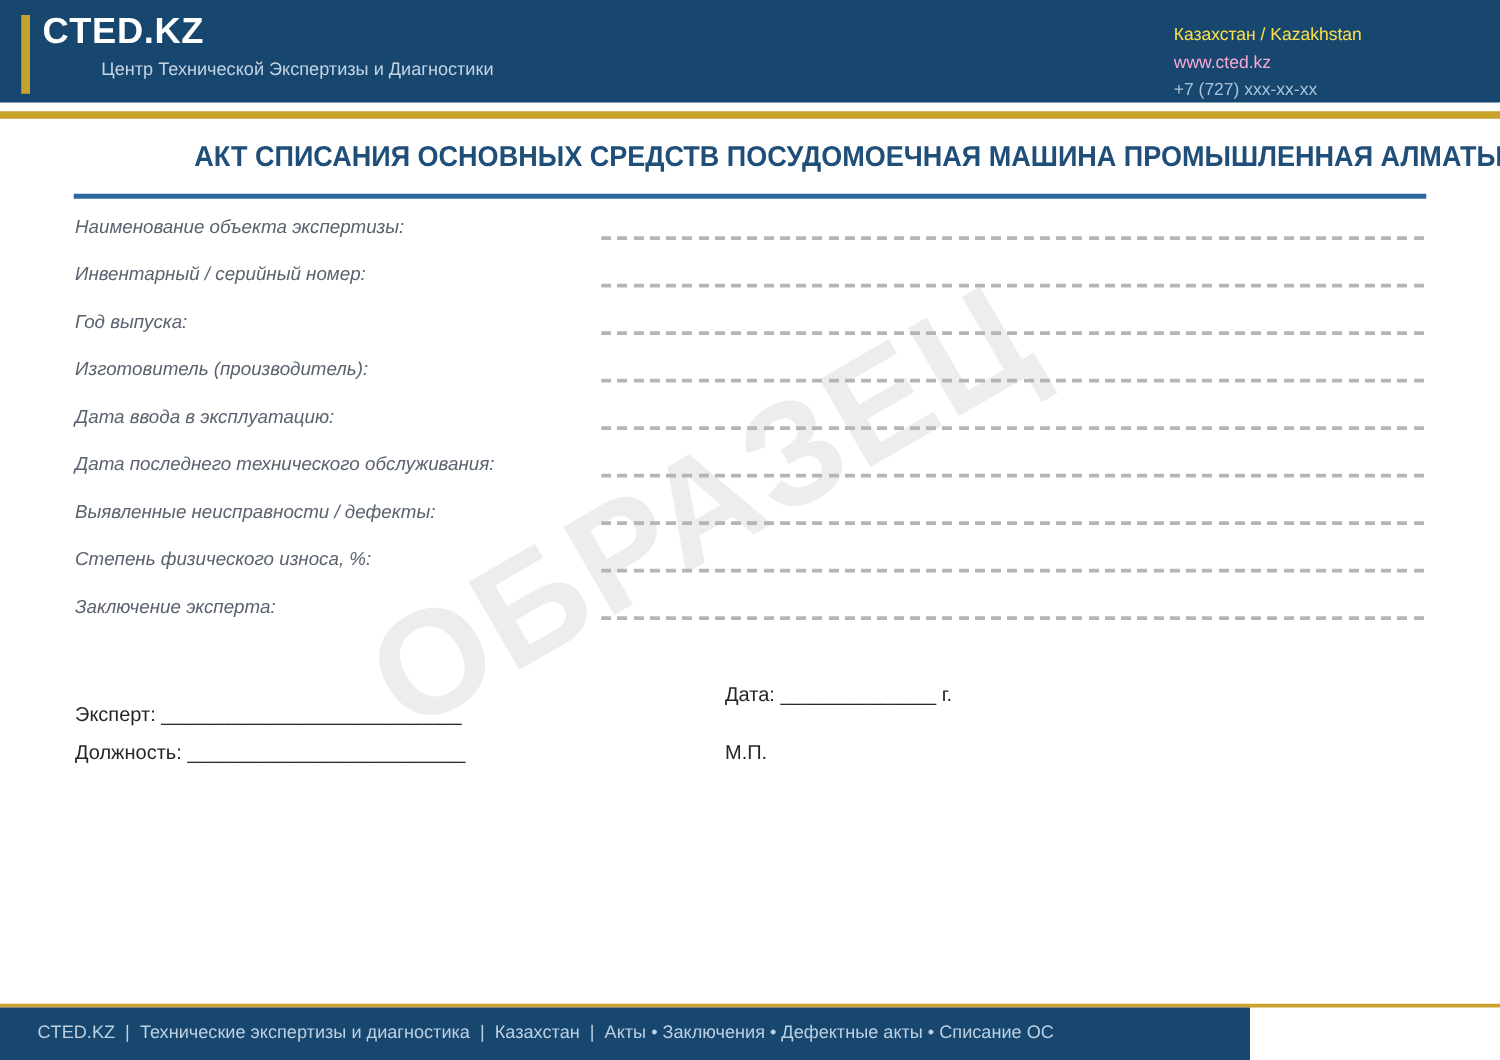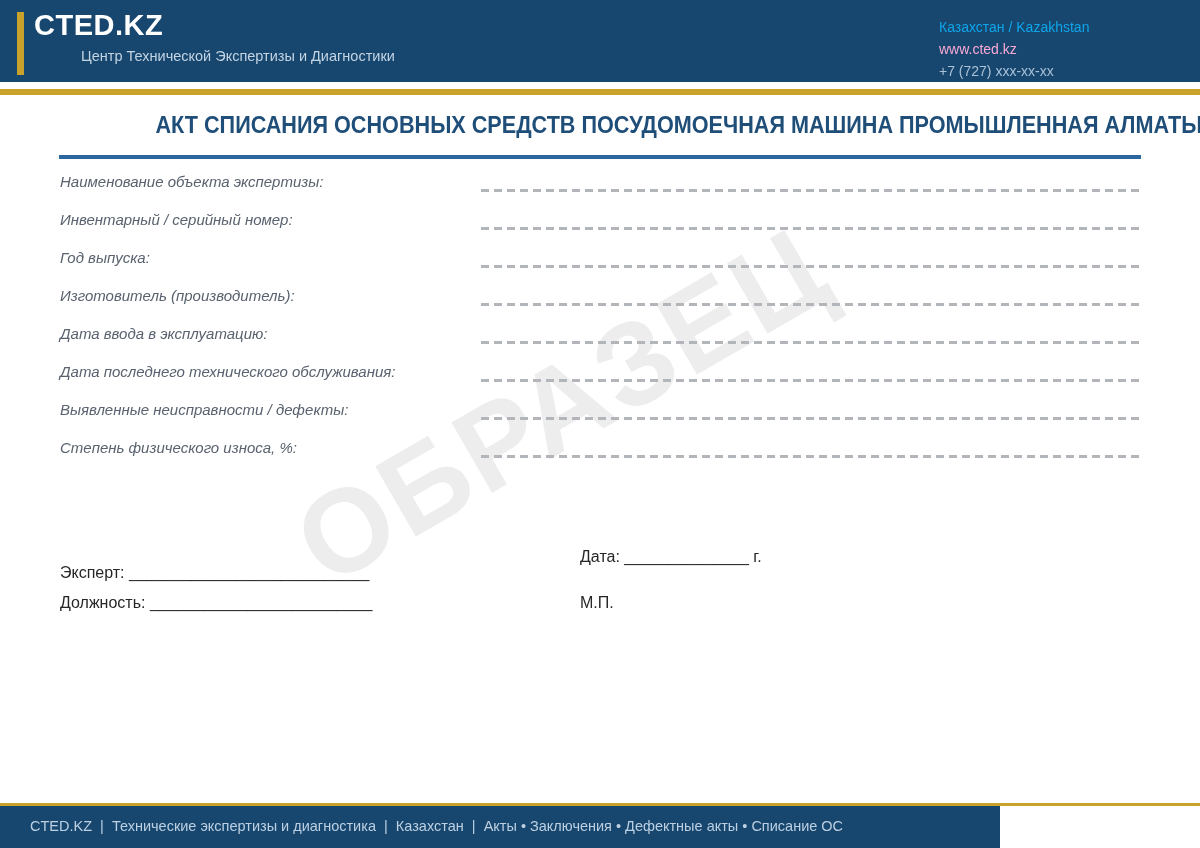--- a/index.html
+++ b/index.html
@@ -5,21 +5,21 @@
   html,body{margin:0;padding:0;background:#ffffff;}
   body{width:1200px;height:848px;position:relative;overflow:hidden;
        font-family:"Liberation Sans","DejaVu Sans",sans-serif;}
 
   
   .header{position:absolute;left:0;top:0;width:1200px;height:82px;background:#17466f;}
   .header-accent{position:absolute;left:17px;top:12px;width:7px;height:63px;background:#c9a22b;}
   .logo{position:absolute;left:34px;top:9px;color:#ffffff;font-size:29px;font-weight:700;letter-spacing:.5px;}
   .tagline{position:absolute;left:34px;top:48px;color:#c3d4e3;font-size:14.5px;margin-left:47px;}
   .contact{position:absolute;left:939px;top:16px;font-size:14px;line-height:22px;}
-  .contact .country{color:#0ea5e9;}
+  .contact .country{color:#fde047;}
   .contact .site{color:#f9a8d4;cursor:pointer;}
   .contact .phone{color:#a9c2d8;}
   .header-divider{position:absolute;left:0;top:89px;width:1200px;height:6px;background:#c9a22b;}
 
   
   .doc-title{position:absolute;left:0;top:112px;width:1200px;text-align:right;white-space:nowrap;margin-left:36px;}
   .doc-title span{display:inline-block;transform:scaleX(.94);transform-origin:50% 50%;
                   color:#1f4e79;font-size:23px;font-weight:700;}
   .title-rule{position:absolute;left:59px;top:155px;width:1082px;height:4px;background:#2b669f;}
 
@@ -98,20 +98,24 @@
       <span class="fill-line"></span>
     </div>
     <div class="field-row">
       <span class="field-label">Выявленные неисправности / дефекты:</span>
       <span class="fill-line"></span>
     </div>
     <div class="field-row">
       <span class="field-label">Степень физического износа, %:</span>
       <span class="fill-line"></span>
     </div>
+    <div class="field-row">
+      <span class="field-label">Заключение эксперта:</span>
+      <span class="fill-line"></span>
+    </div>
   </div>
 
   <div class="sig">
     <div class="sig-expert"><span>Эксперт:</span> <span>___________________________</span></div>
     <div class="sig-date"><span>Дата:</span> <span>______________</span><span> г.</span></div>
     <div class="sig-position"><span>Должность:</span> <span>_________________________</span></div>
     <div class="sig-stamp">М.П.</div>
   </div>
 
   <div class="footer-gold"></div>

